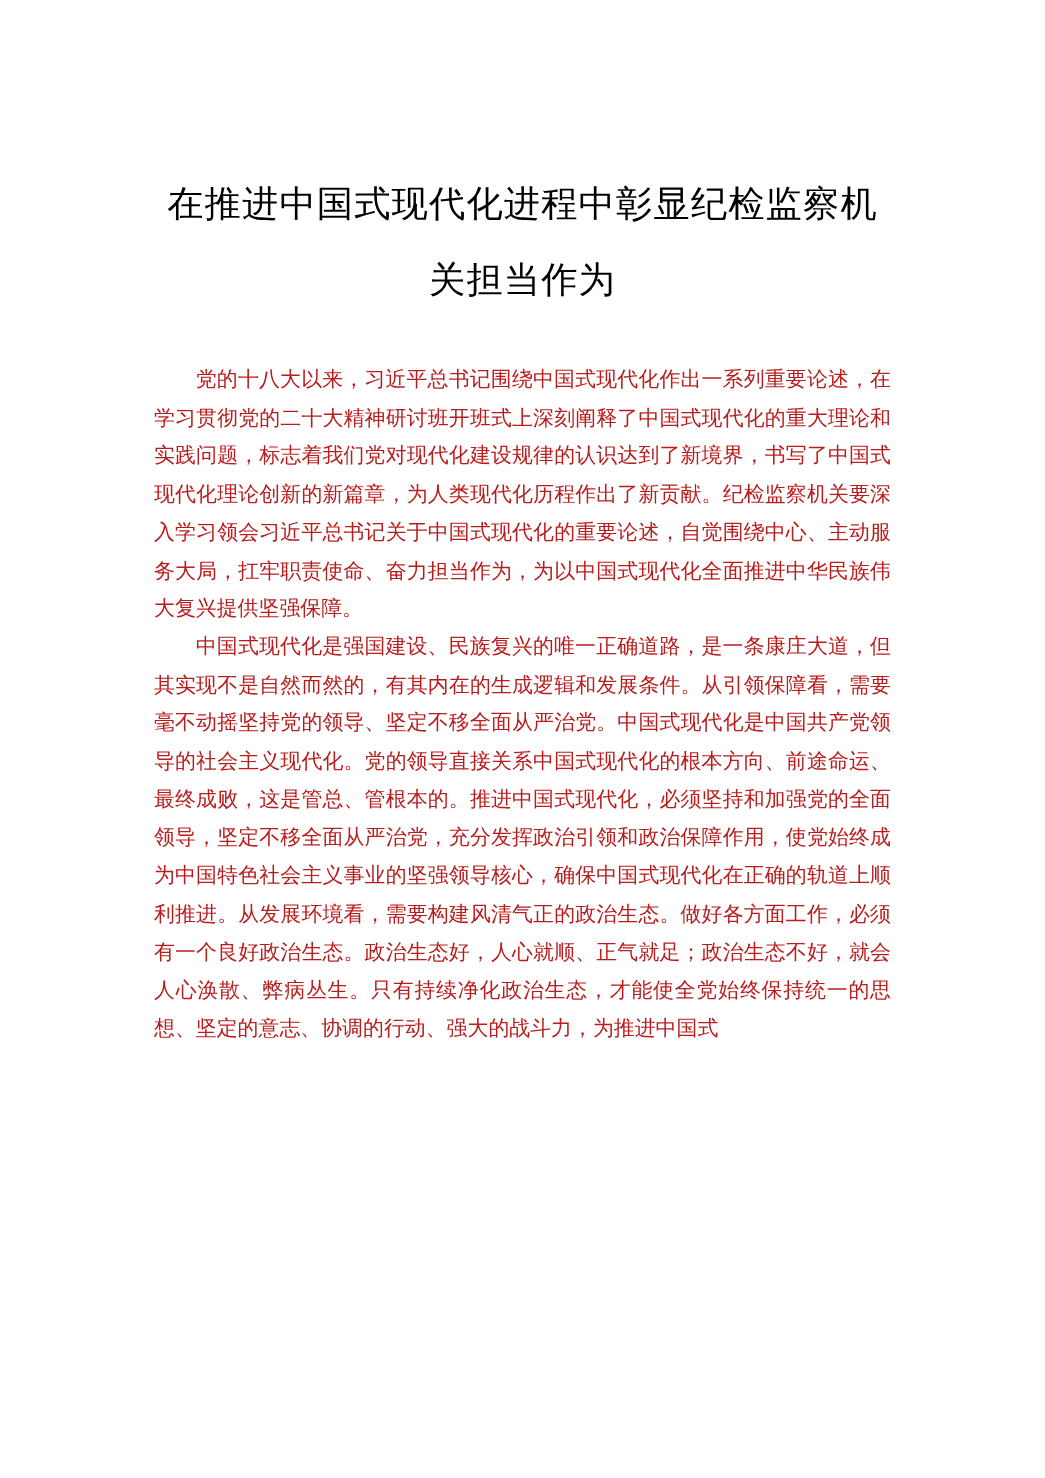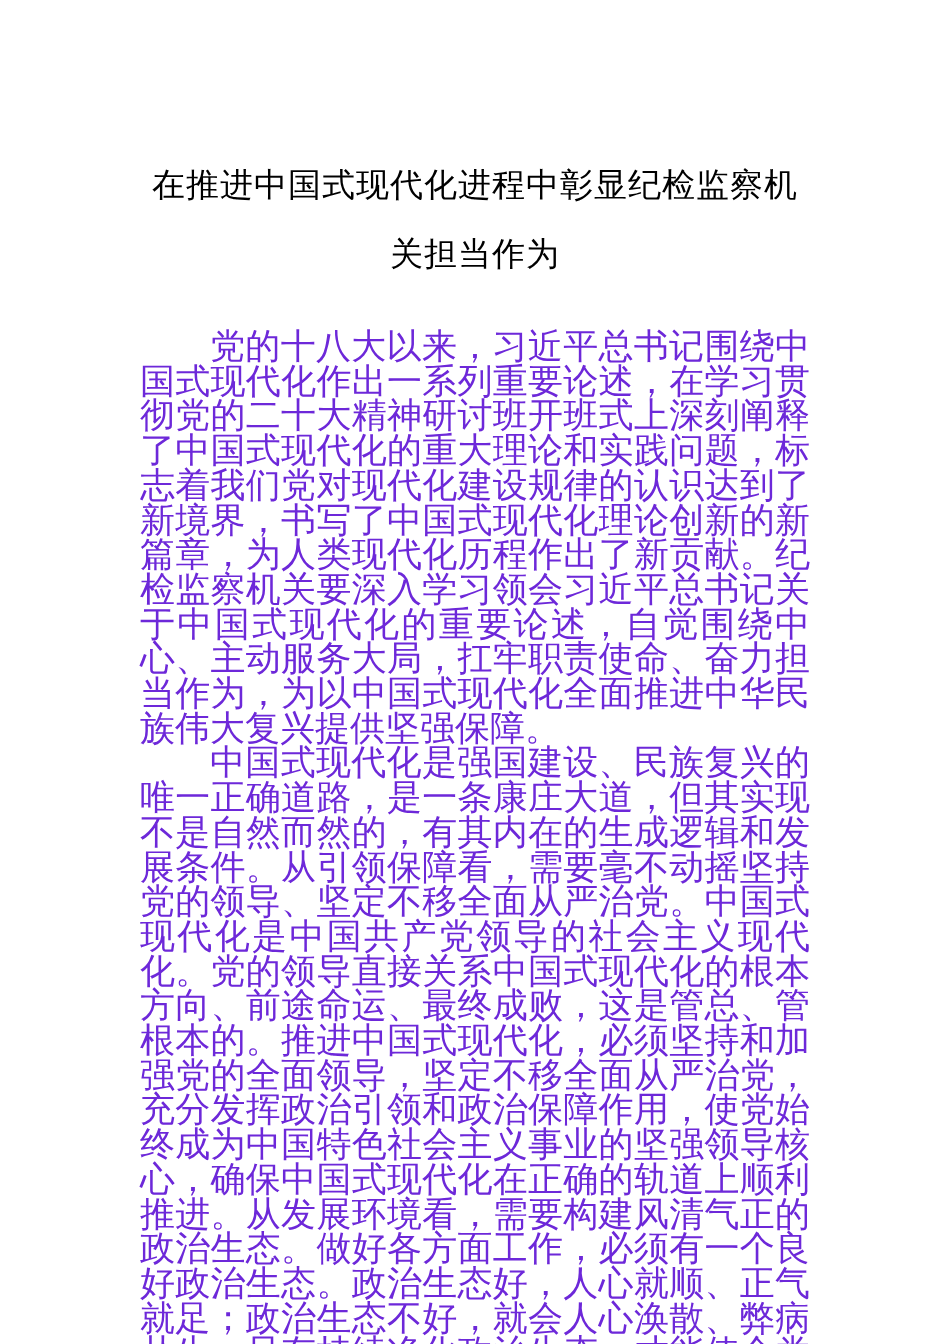--- a/index.html
+++ b/index.html
@@ -23,25 +23,25 @@
     margin: 0 0 41px 0;
     font-size: 33px;
     font-weight: 400;
     line-height: 69px;
     text-align: center;
     color: #000000;
     letter-spacing: 1px;
   }
   .doc-body p {
     margin: 0;
-    font-size: 35px;
+    font-size: 19px;
     line-height: 34.7px;
     text-align: justify;
     text-indent: 2em;
-    color: #6d28d9;
+    color: #b91c1c;
     word-break: break-all;
   }
   .doc-body p.section-heading {
     font-weight: 700;
   }
 </style>
 </head>
 <body>
 
 <div class="page">

